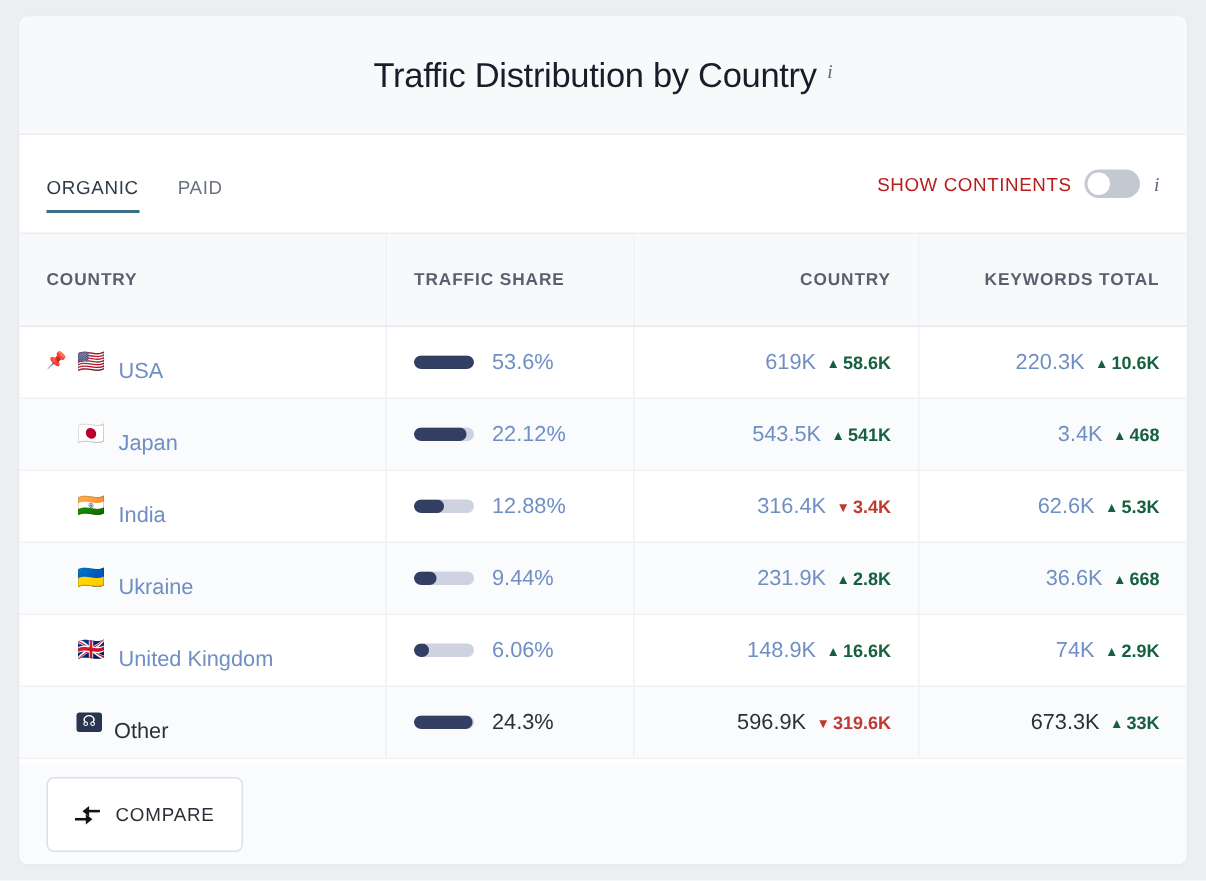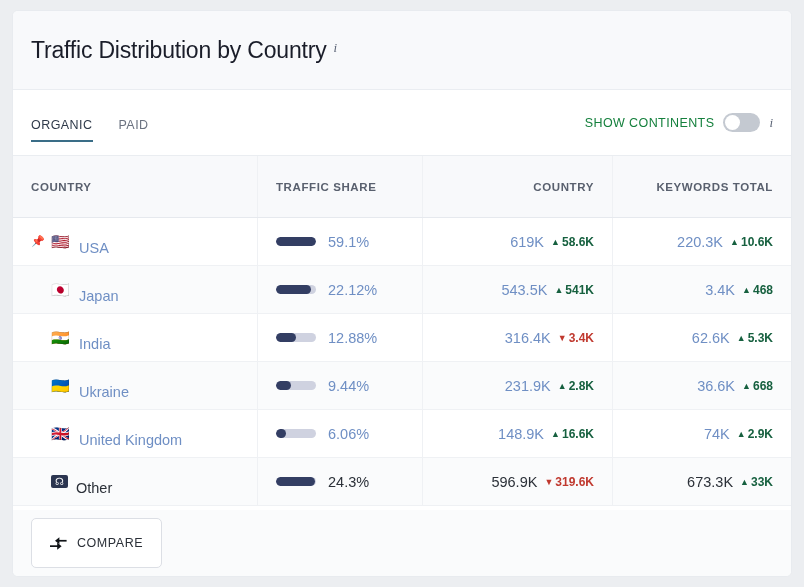--- a/index.html
+++ b/index.html
@@ -28,20 +28,21 @@
 
   
   .card-header {
     height: 79px;
     background: #f8f9fb;
     border-bottom: 1px solid #eaedf1;
     display: flex;
     align-items: center;
     padding: 0 18px;
     flex: 0 0 auto;
+    justify-content: center;
   }
   .card-title {
     font-size: 23px;
     font-weight: 400;
     color: #1a1d29;
     letter-spacing: -0.2px;
   }
   .info-i {
     font-family: "Liberation Serif", serif;
     font-style: italic;
@@ -88,21 +89,21 @@
 
   .toolbar-right {
     margin-left: auto;
     display: flex;
     align-items: center;
     gap: 9px;
   }
   .continents-label {
     font-size: 12.5px;
     letter-spacing: 0.4px;
-    color: #15803d;
+    color: #b91c1c;
   }
   .toggle {
     width: 37px;
     height: 19px;
     border-radius: 10px;
     background: #c4c9d1;
     position: relative;
     cursor: pointer;
     flex: 0 0 auto;
   }
@@ -304,21 +305,21 @@
             <span class="country-inner">
               <span class="pin">📌</span>
               <span class="flag">🇺🇸</span>
               <span class="country-name">USA</span>
             </span>
           </div>
           <div class="cell col-share">
             <span class="bar-track">
               <span class="bar-fill" style="width:40px"></span>
             </span>
-            <span class="share-val">59.1%</span>
+            <span class="share-val">53.6%</span>
           </div>
           <div class="cell col-traffic">
             <span class="num-main">619K</span>
             <span class="delta up"><span class="arrow">▲</span>58.6K</span>
           </div>
           <div class="cell col-keywords">
             <span class="num-main">220.3K</span>
             <span class="delta up"><span class="arrow">▲</span>10.6K</span>
           </div>
         </div>

